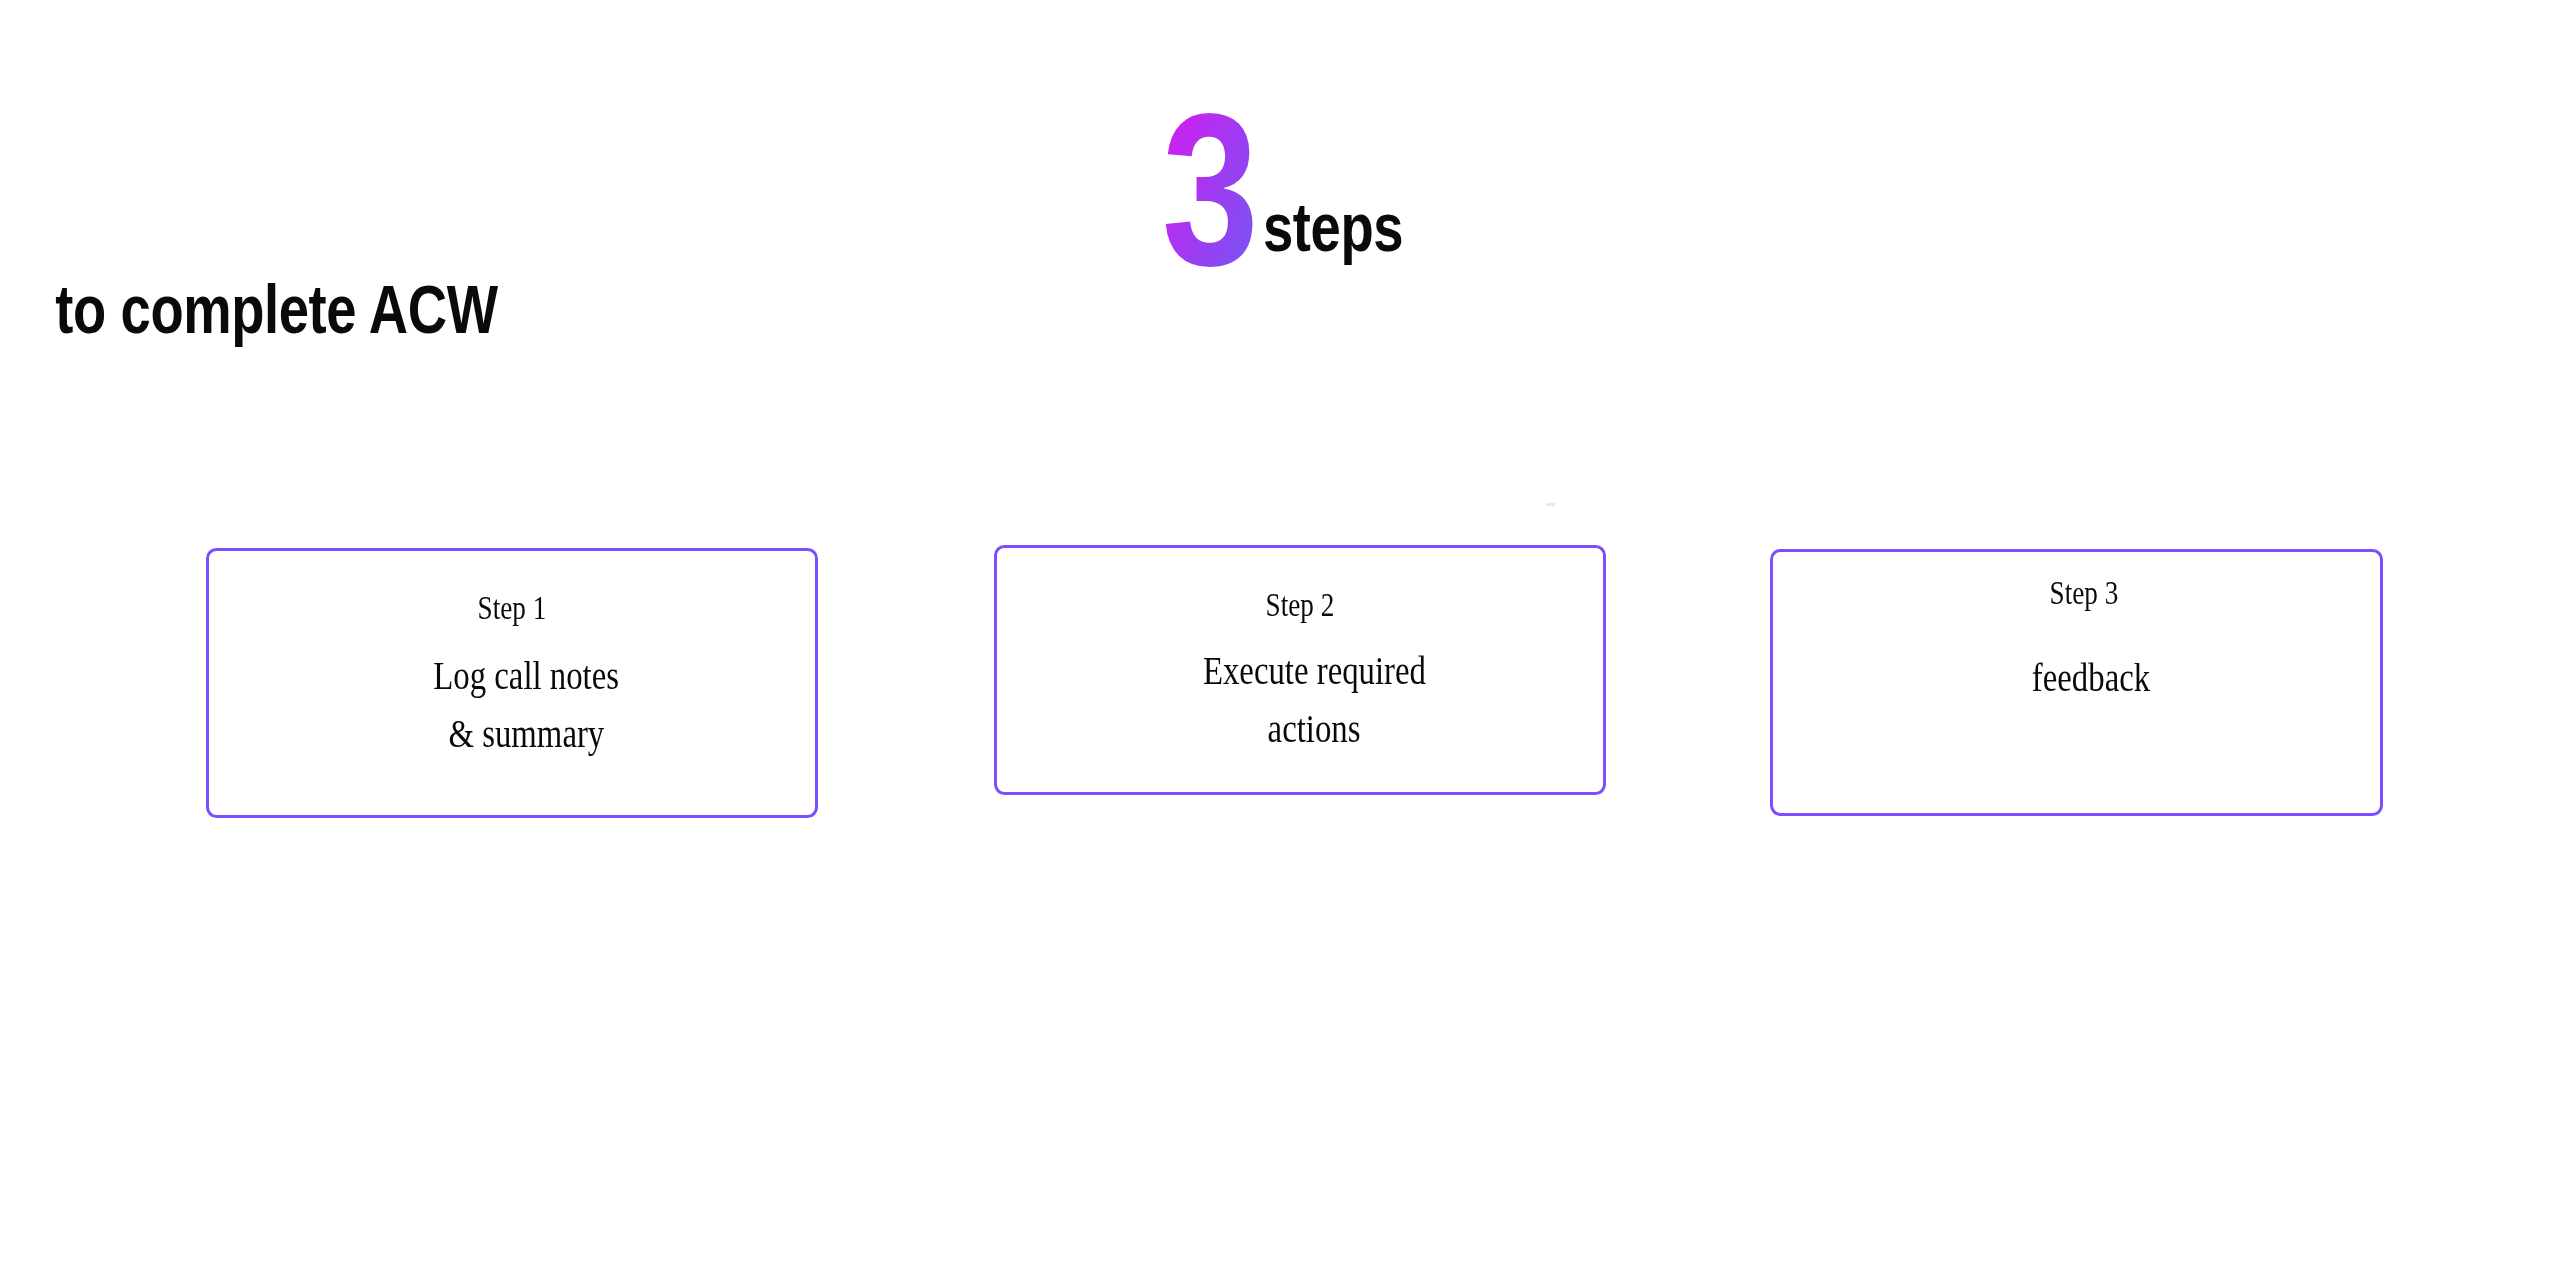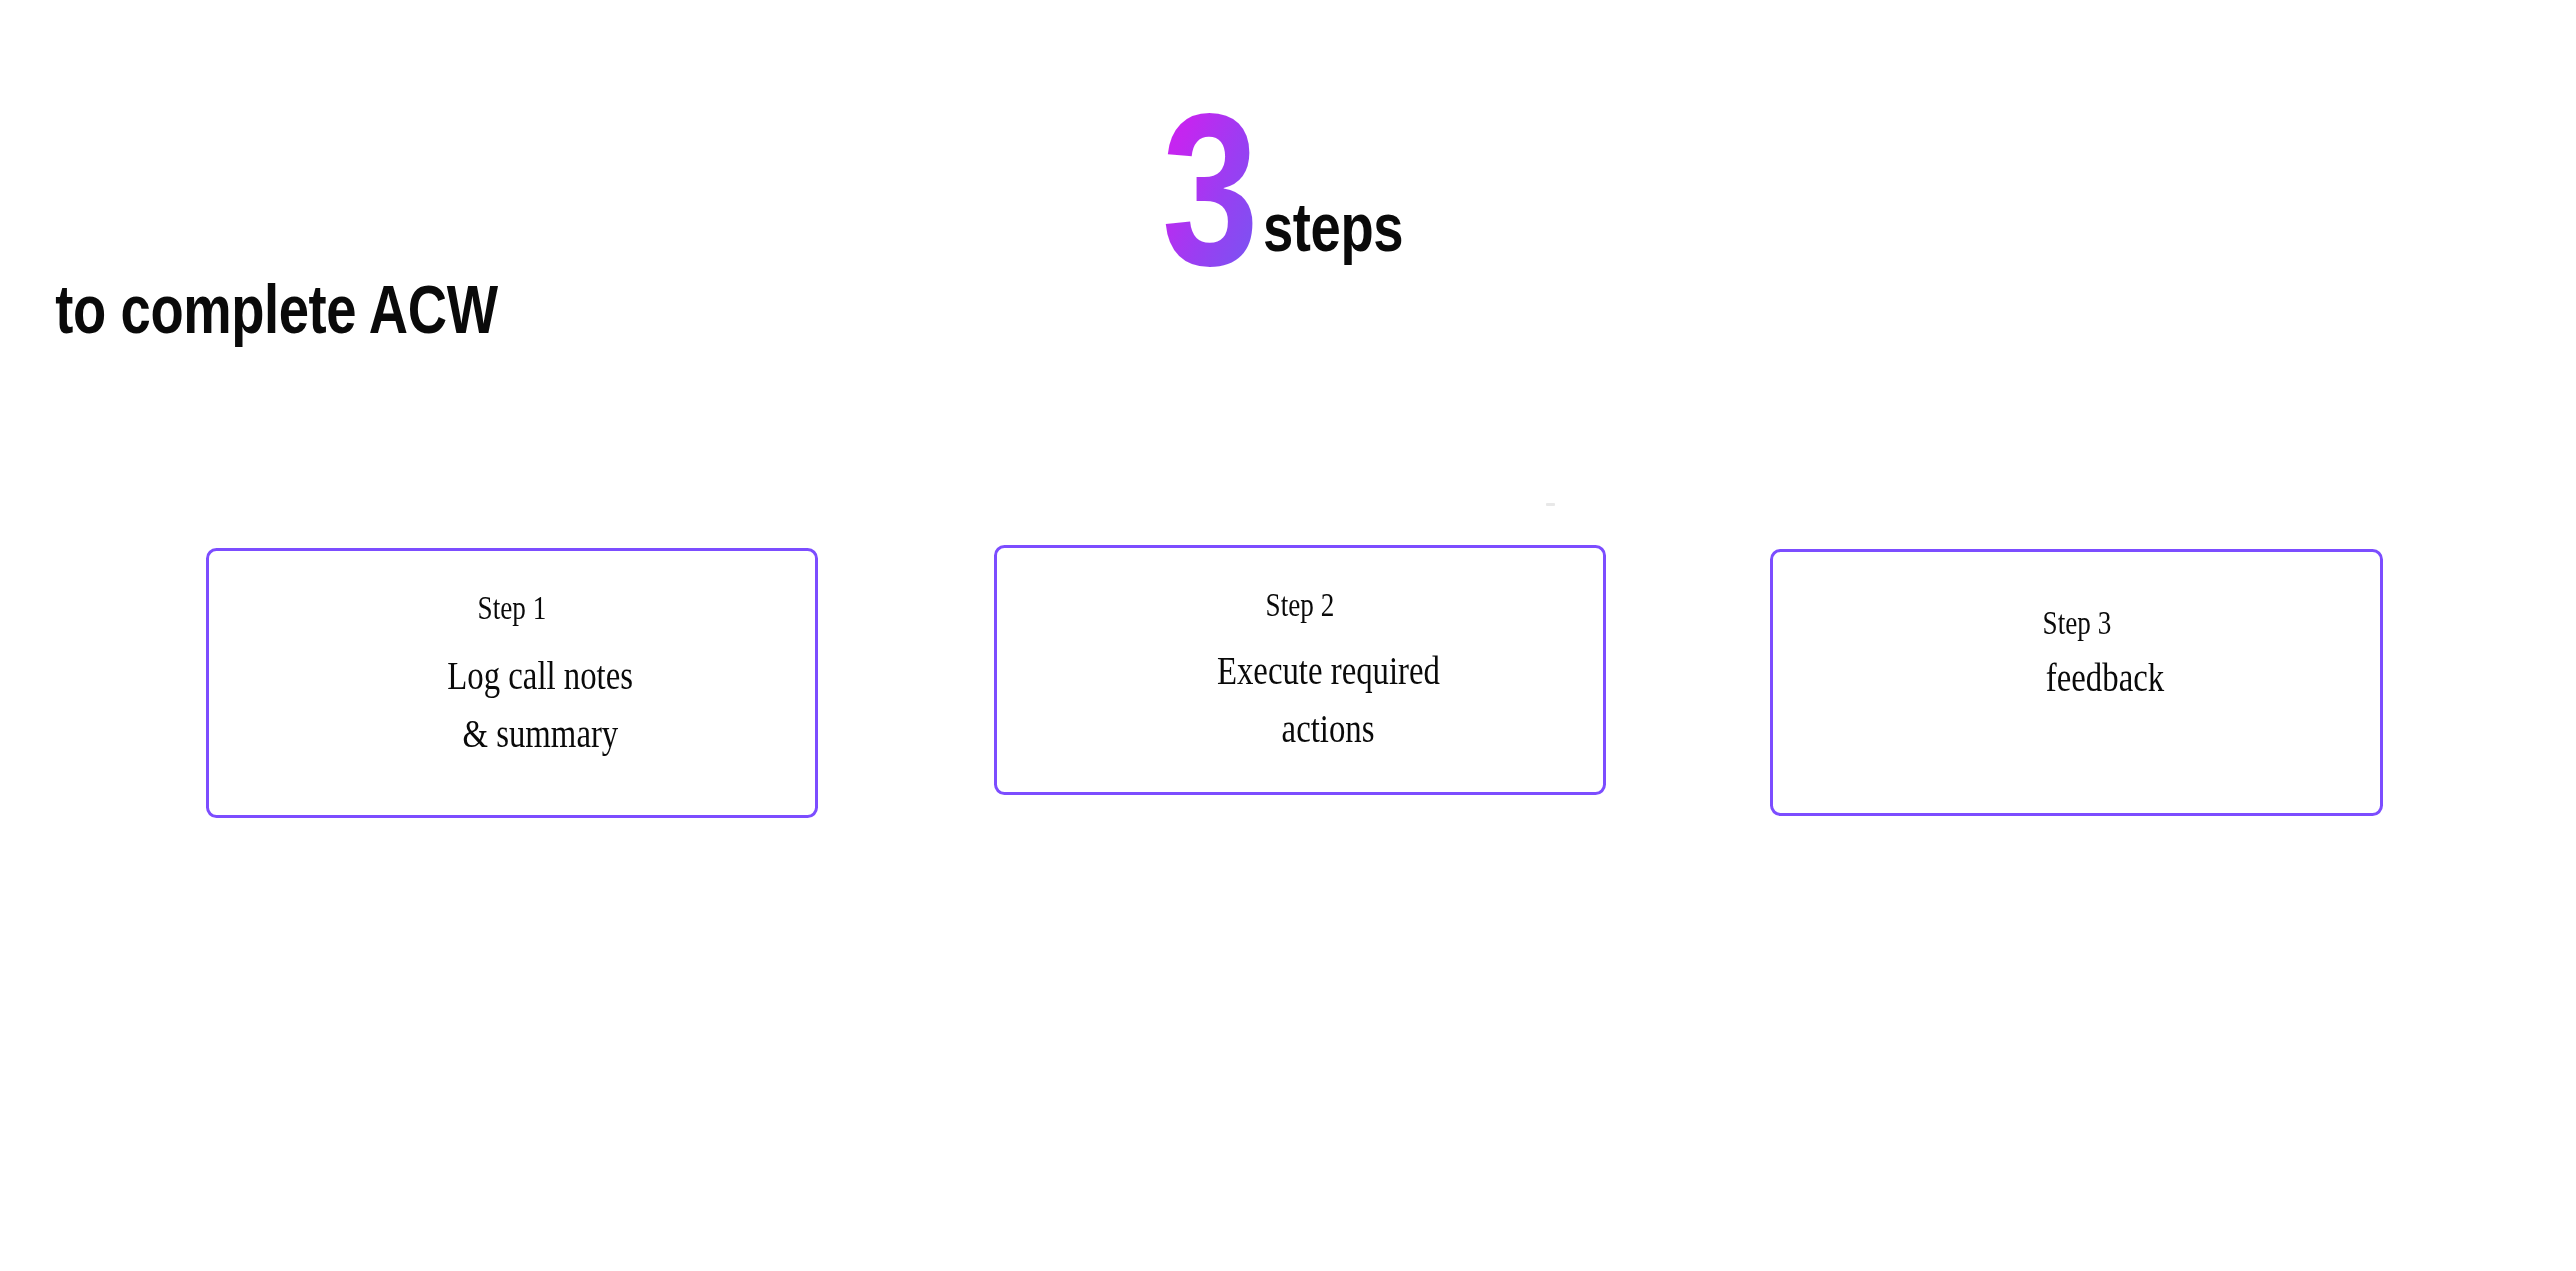--- a/index.html
+++ b/index.html
@@ -106,32 +106,32 @@
     position: absolute;
     left: 0;
     width: 100%;
     top: 40px;
     font-size: 34px;
     font-weight: 400;
     line-height: 1.0;
     color: #0a0a0a;
   }
   .card-2 .card-step { top: 40px; }
-  .card-3 .card-step { top: 54px; }
+  .card-3 .card-step { top: 24px; padding-left: 7px; }
 
   .card-step span {
     display: inline-block;
     transform: scaleX(0.80);
     transform-origin: center top;
     white-space: nowrap;
   }
 
   .card-body {
     position: absolute;
-    left: 16px;
+    left: 2px;
     width: 100%;
     top: 104px;
     padding-left: 12px;
   }
   .card-2 .card-body { top: 102px; }
   .card-3 .card-body { top: 105px; }
 
   .card-body-line {
     font-size: 41px;
     font-weight: 400;

